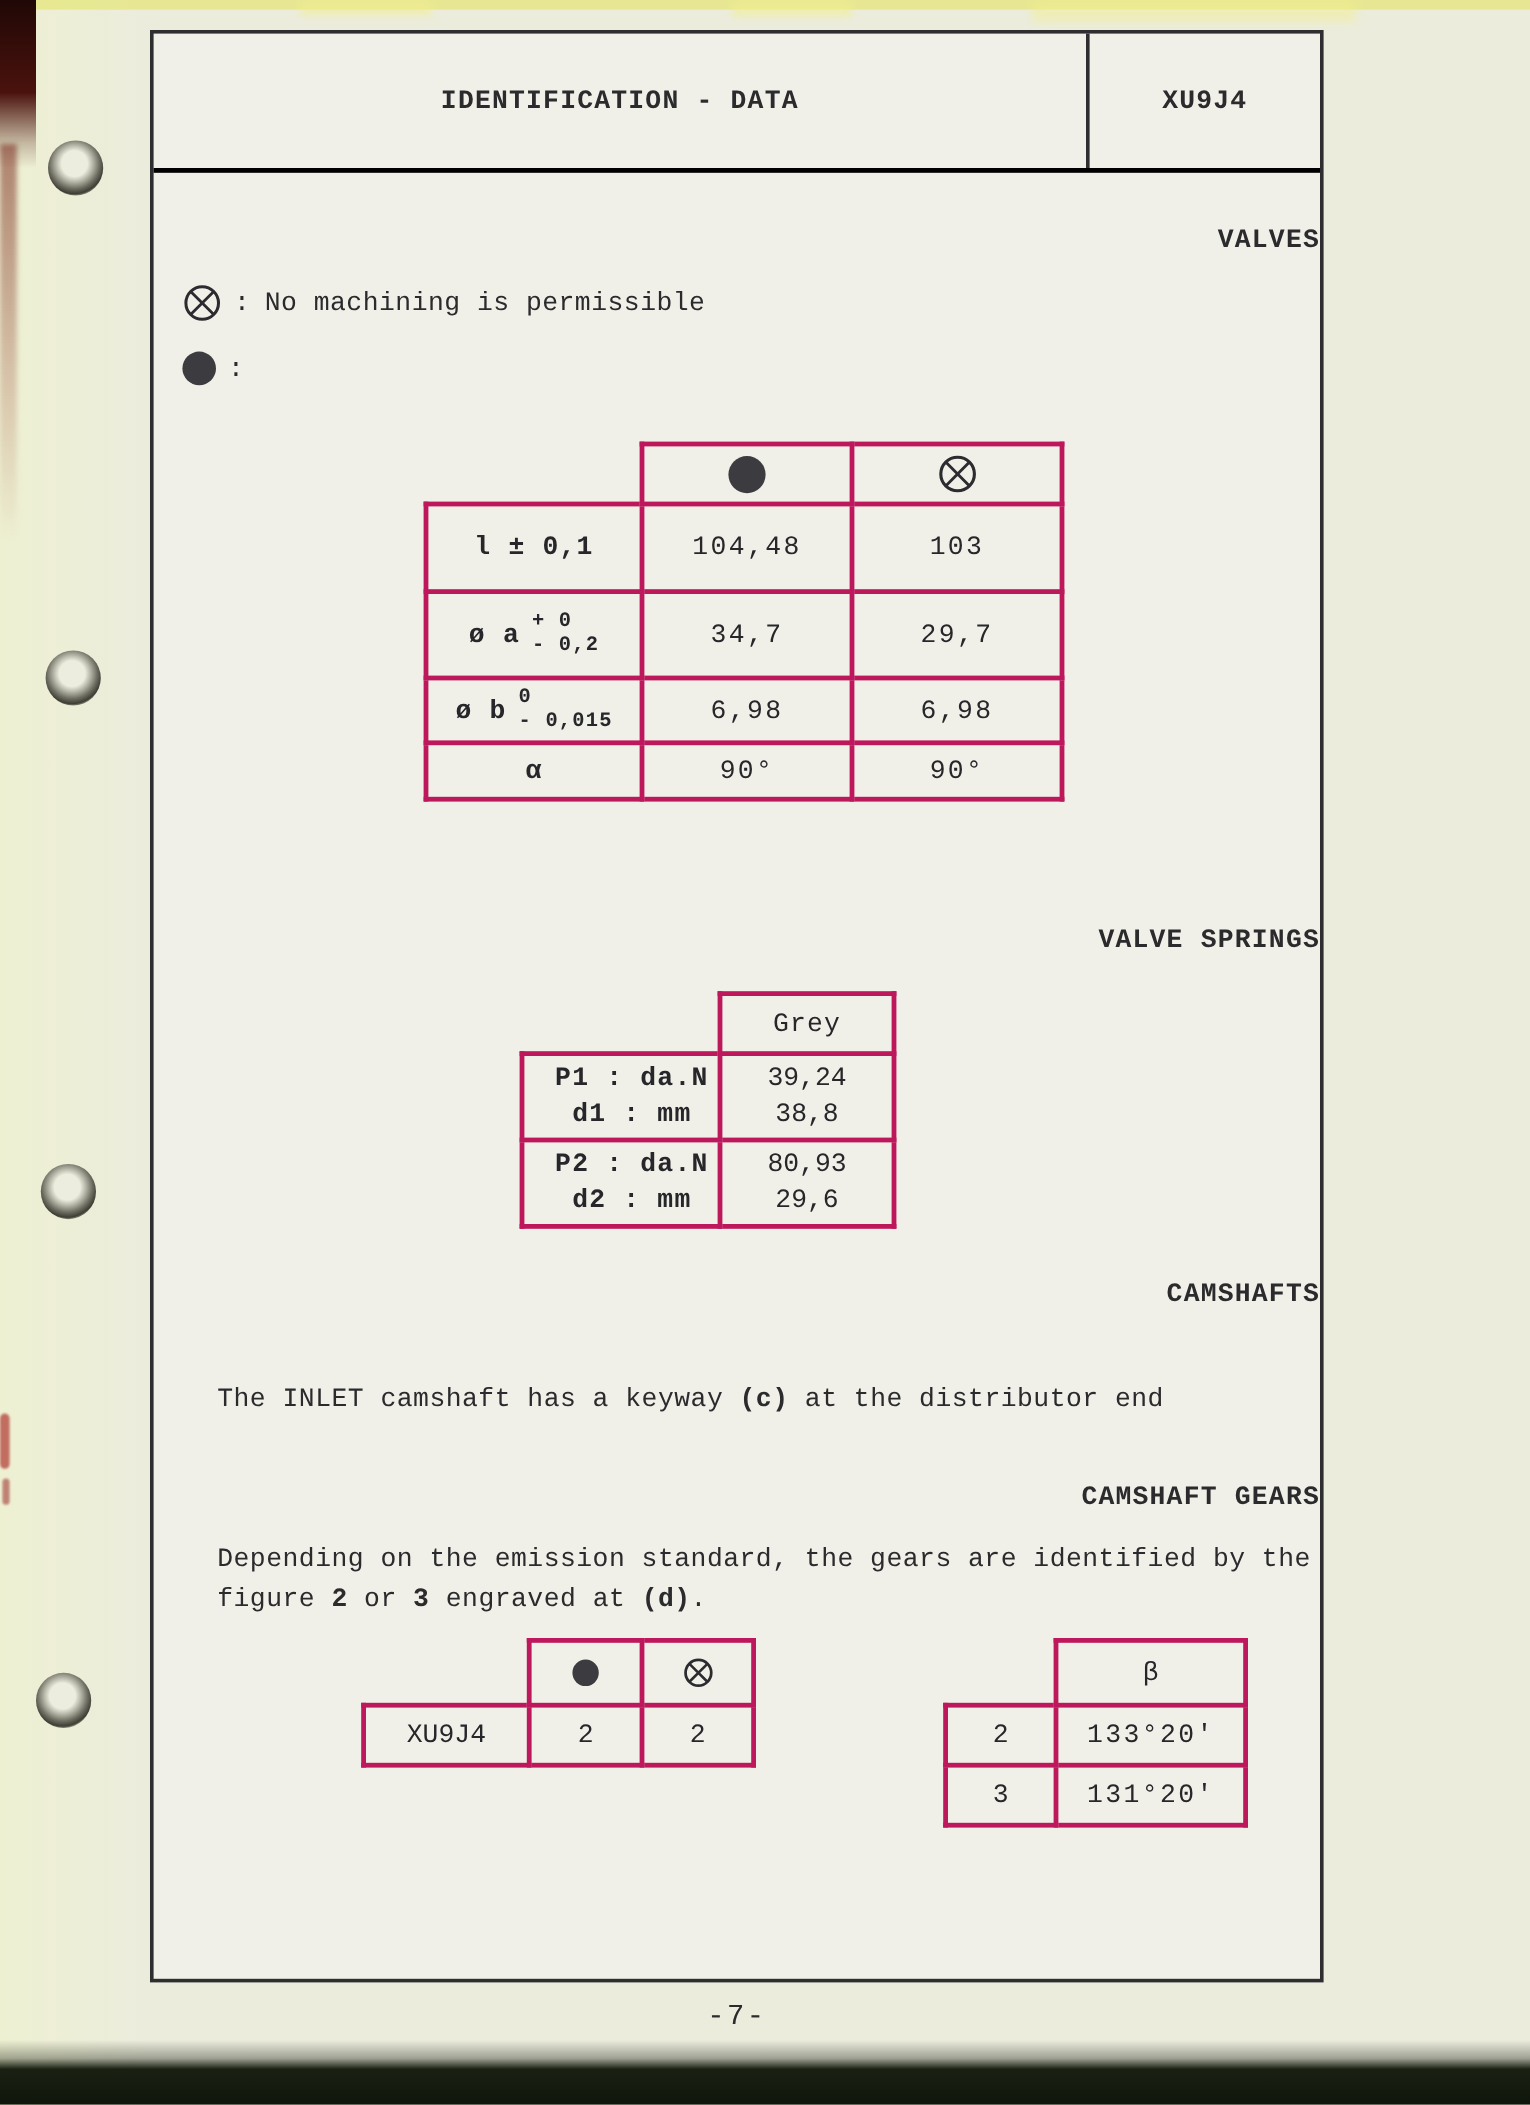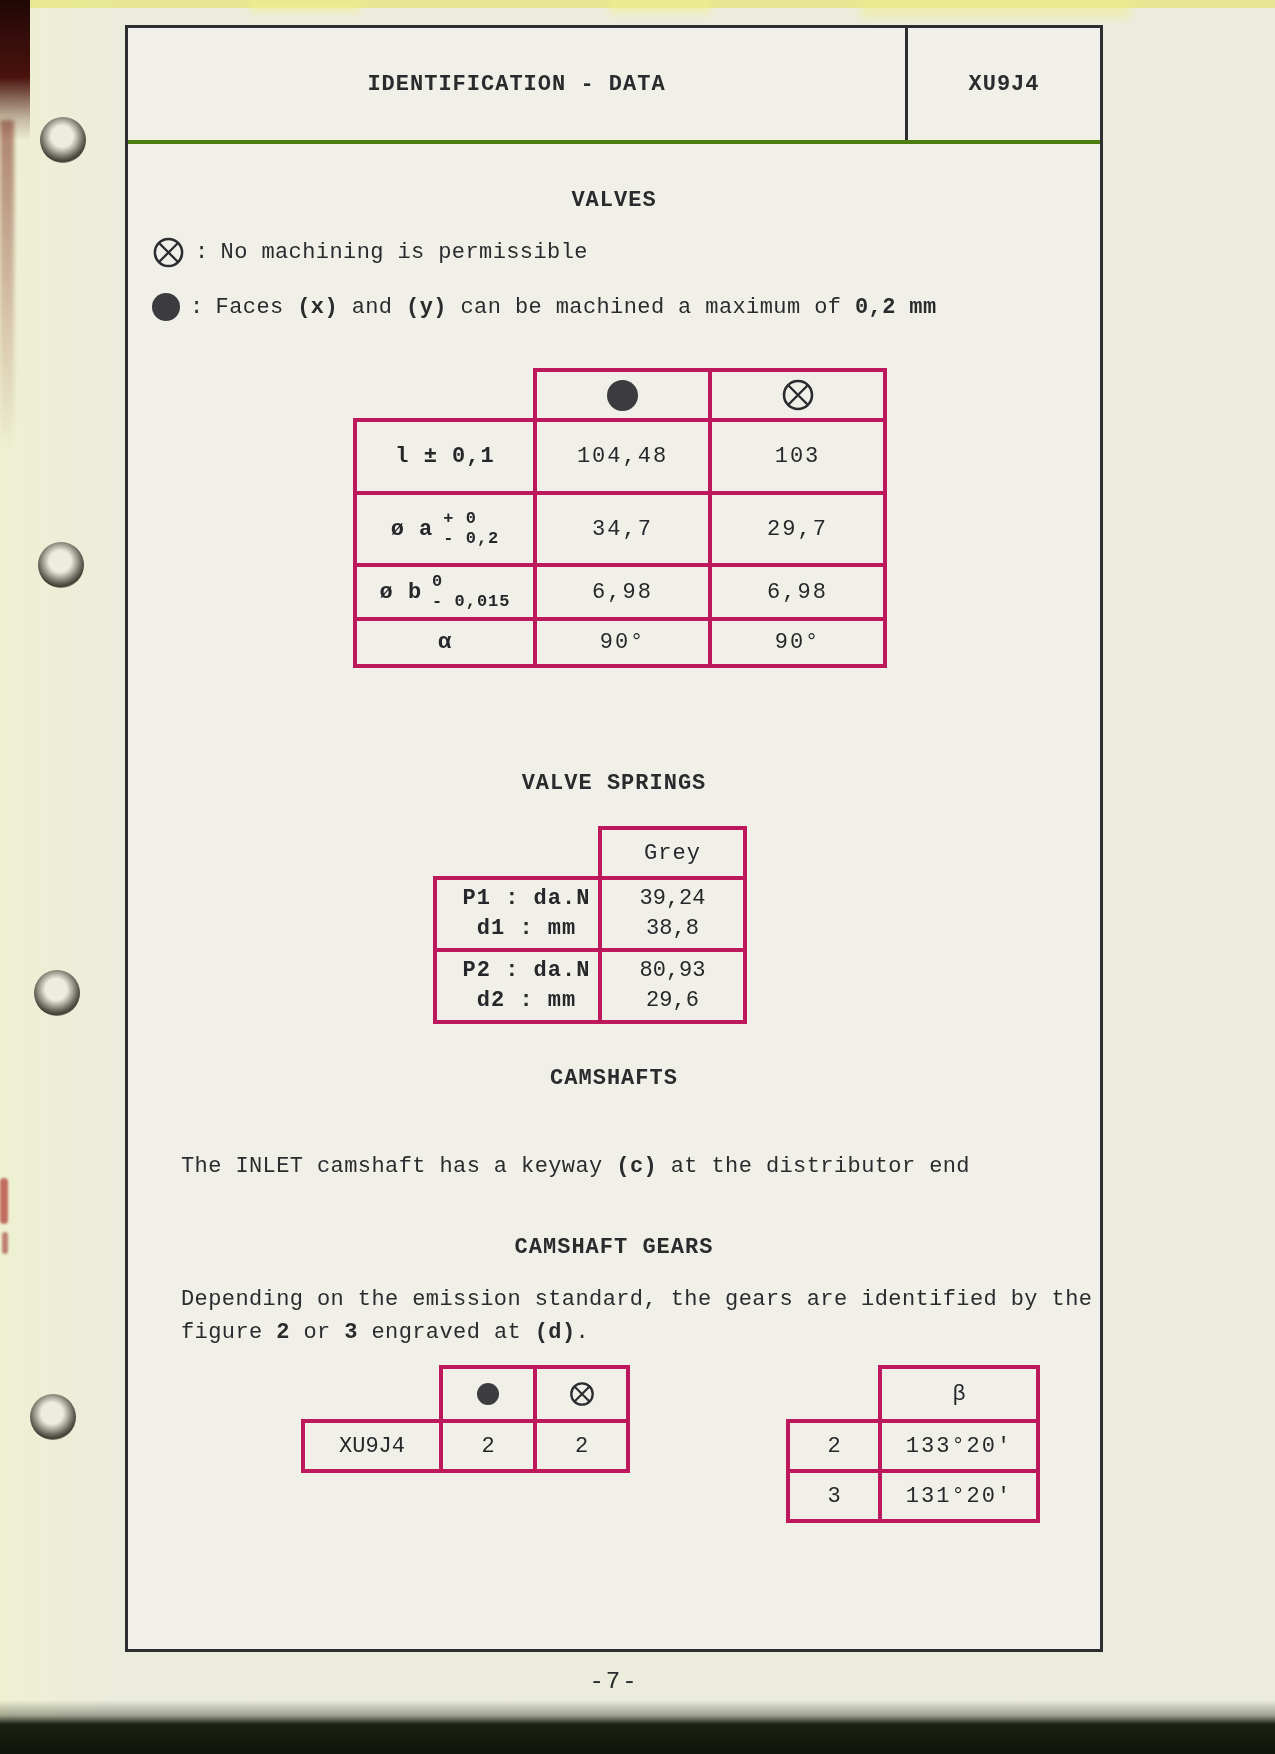--- a/index.html
+++ b/index.html
@@ -20,27 +20,27 @@
       rgba(62,62,53,.25) 78%, transparent 82%);
   }
   .smudge { position:absolute; border-radius:50%;
     background: radial-gradient(ellipse at center, rgba(110,110,100,.08), transparent 70%); }
 
   
   .page {
     position:absolute; left:125px; top:25px; width:978px; height:1627px;
     border:3px solid #2e2e30; background:#f1f0e8; box-sizing:border-box;
   }
-  .header-row { display:flex; height:112px; border-bottom:4px solid #4d7c0f; }
+  .header-row { display:flex; height:112px; border-bottom:4px solid #000000; }
   .header-title-cell { flex:1; display:flex; align-items:center; justify-content:center; }
   .header-model-cell { width:192px; border-left:3px solid #2e2e30;
     display:flex; align-items:center; justify-content:center; }
   .h-title { font-size:22px; font-weight:bold; letter-spacing:1px; }
 
-  .heading { position:absolute; left:0; width:100%; text-align:center;
+  .heading { position:absolute; left:0; width:100%; text-align:right;
     font-size:22px; font-weight:bold; letter-spacing:1px; }
 
   .legend { position:absolute; display:flex; align-items:center; font-size:22px; letter-spacing:.4px; }
   .legend .colon { margin:0 12px 0 10px; }
   b { font-weight:bold; }
 
   .para { position:absolute; font-size:22px; letter-spacing:.4px; line-height:33px; white-space:nowrap; }
 
   
   table.tbl { position:absolute; border-collapse:collapse; table-layout:fixed; }
@@ -112,23 +112,20 @@
         <circle cx="17" cy="17" r="14" fill="none" stroke="#2c2c30" stroke-width="2.6"></circle>
         <path d="M7.5 7.5 L26.5 26.5 M26.5 7.5 L7.5 26.5" stroke="#2c2c30" stroke-width="2.4" fill="none"></path>
       </svg>
       <span class="colon">:</span>
       <span>No machining is permissible</span>
     </div>
 
     <div class="legend" style="left:24px;top:265px;">
       <span class="dot d28"></span>
       <span class="colon">:</span>
-      <span>
-        <span>Faces </span><b>(x)</b><span> and </span><b>(y)</b><span> can be machined a maximum of </span><b>0,2 mm</b>
-      </span>
     </div>
 
     <table class="tbl" style="left:225px;top:340px;">
       <colgroup>
           <col style="width:180px">
           <col style="width:175px">
           <col style="width:175px">
         </colgroup>
       <tbody>
         <tr class="rh50">

